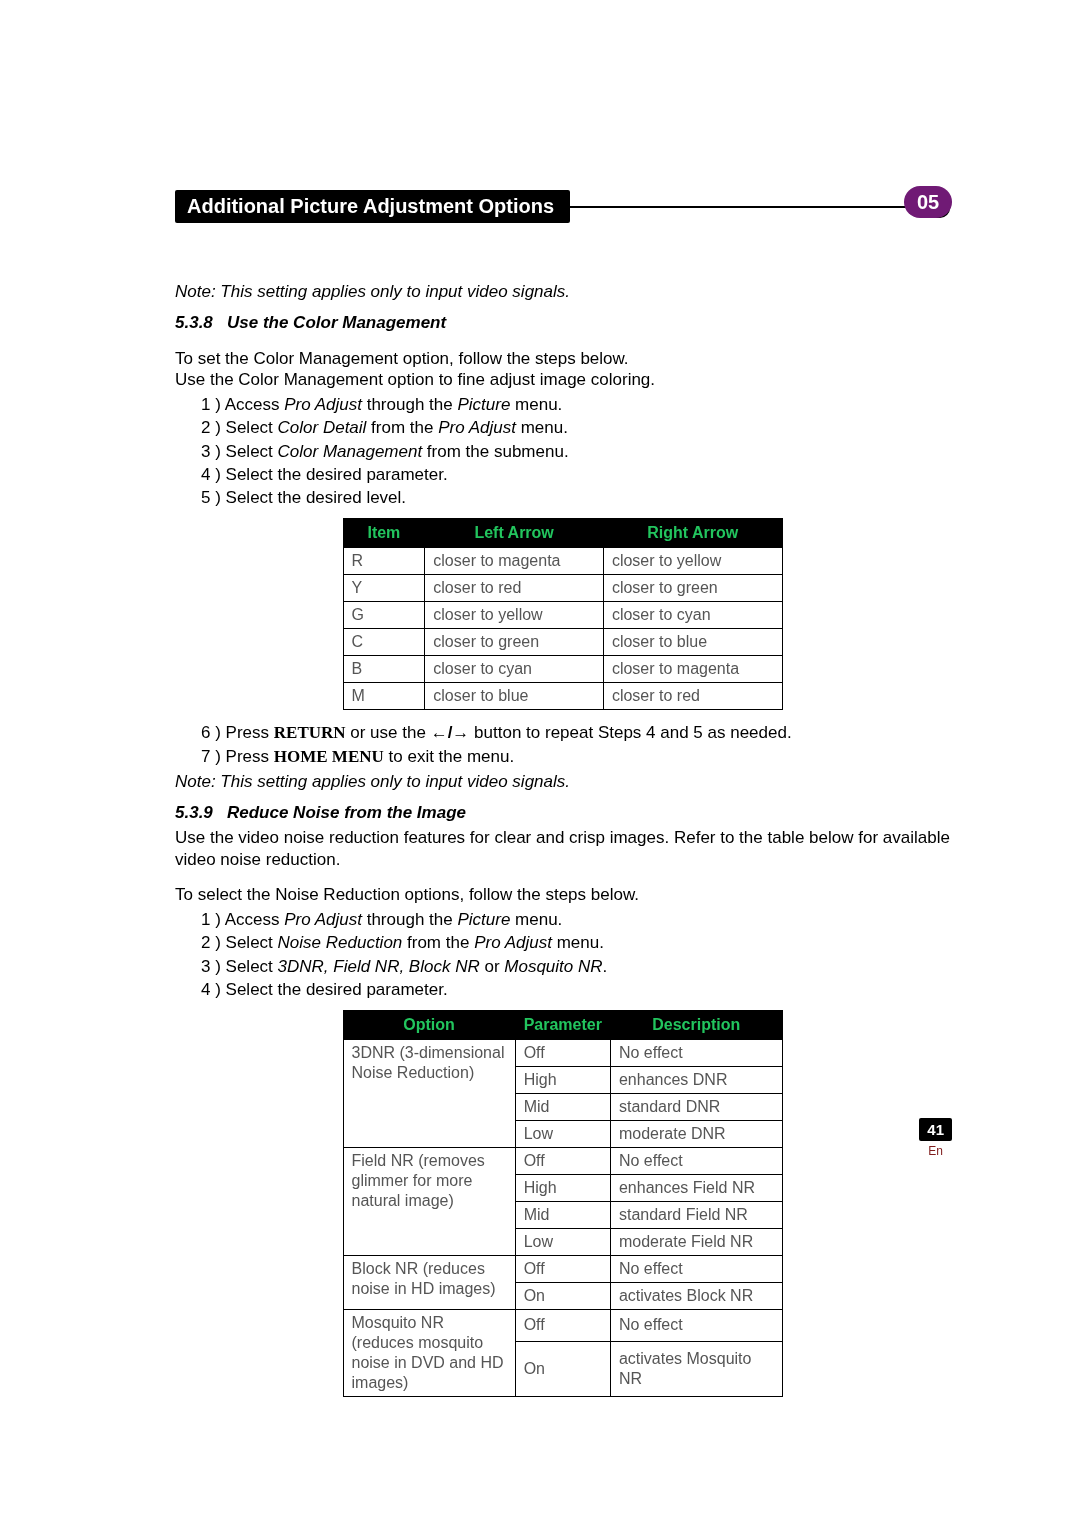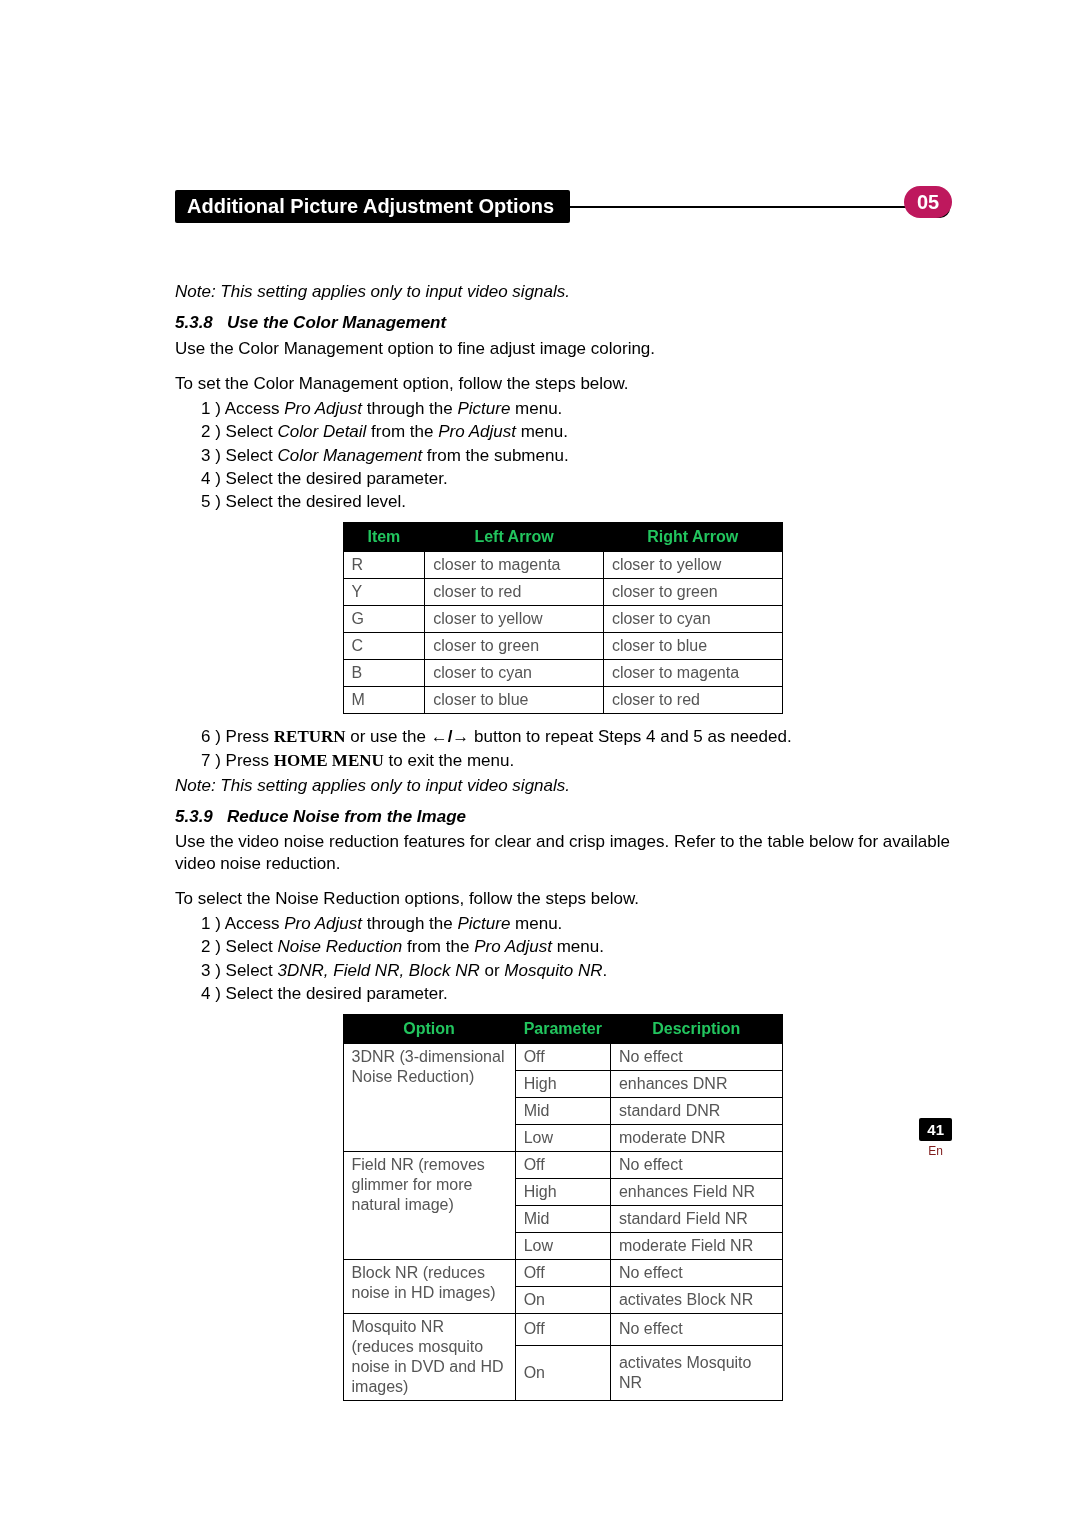--- a/index.html
+++ b/index.html
@@ -39,21 +39,21 @@
     height: 18px;
     border: 2px solid #000;
     border-left: none;
     border-radius: 0 10px 10px 0;
     margin-left: -2px;
   }
   .chapter-badge {
     position: absolute;
     right: 128px;
     top: 186px;
-    background: #be185d;
+    background: #701a75;
     color: #fff;
     font-weight: bold;
     font-size: 20px;
     width: 48px;
     height: 32px;
     border-radius: 16px;
     display: flex;
     align-items: center;
     justify-content: center;
   }
@@ -125,22 +125,22 @@
   </div>
   <div class="chapter-badge">05</div>
 
   <div class="content">
     <div class="note">Note: This setting applies only to input video signals.</div>
 
     <div class="subhead">
       <span>5.3.8</span>&nbsp;&nbsp;
       <span>Use the Color Management</span>
     </div>
+    <div style="margin-top:14px">To set the Color Management option, follow the steps below.</div>
     <div>Use the Color Management option to fine adjust image coloring.</div>
-    <div style="margin-top:14px">To set the Color Management option, follow the steps below.</div>
     <ol class="steps">
       <li><span>Access </span><span class="k">Pro Adjust</span><span> through the </span><span class="k">Picture</span><span> menu.</span></li>
       <li><span>Select </span><span class="k">Color Detail</span><span> from the </span><span class="k">Pro Adjust</span><span> menu.</span></li>
       <li><span>Select </span><span class="k">Color Management</span><span>  from the submenu.</span></li>
       <li>Select the desired parameter.</li>
       <li>Select the desired level.</li>
     </ol>
 
     <table class="tbl-cm">
       <thead>

